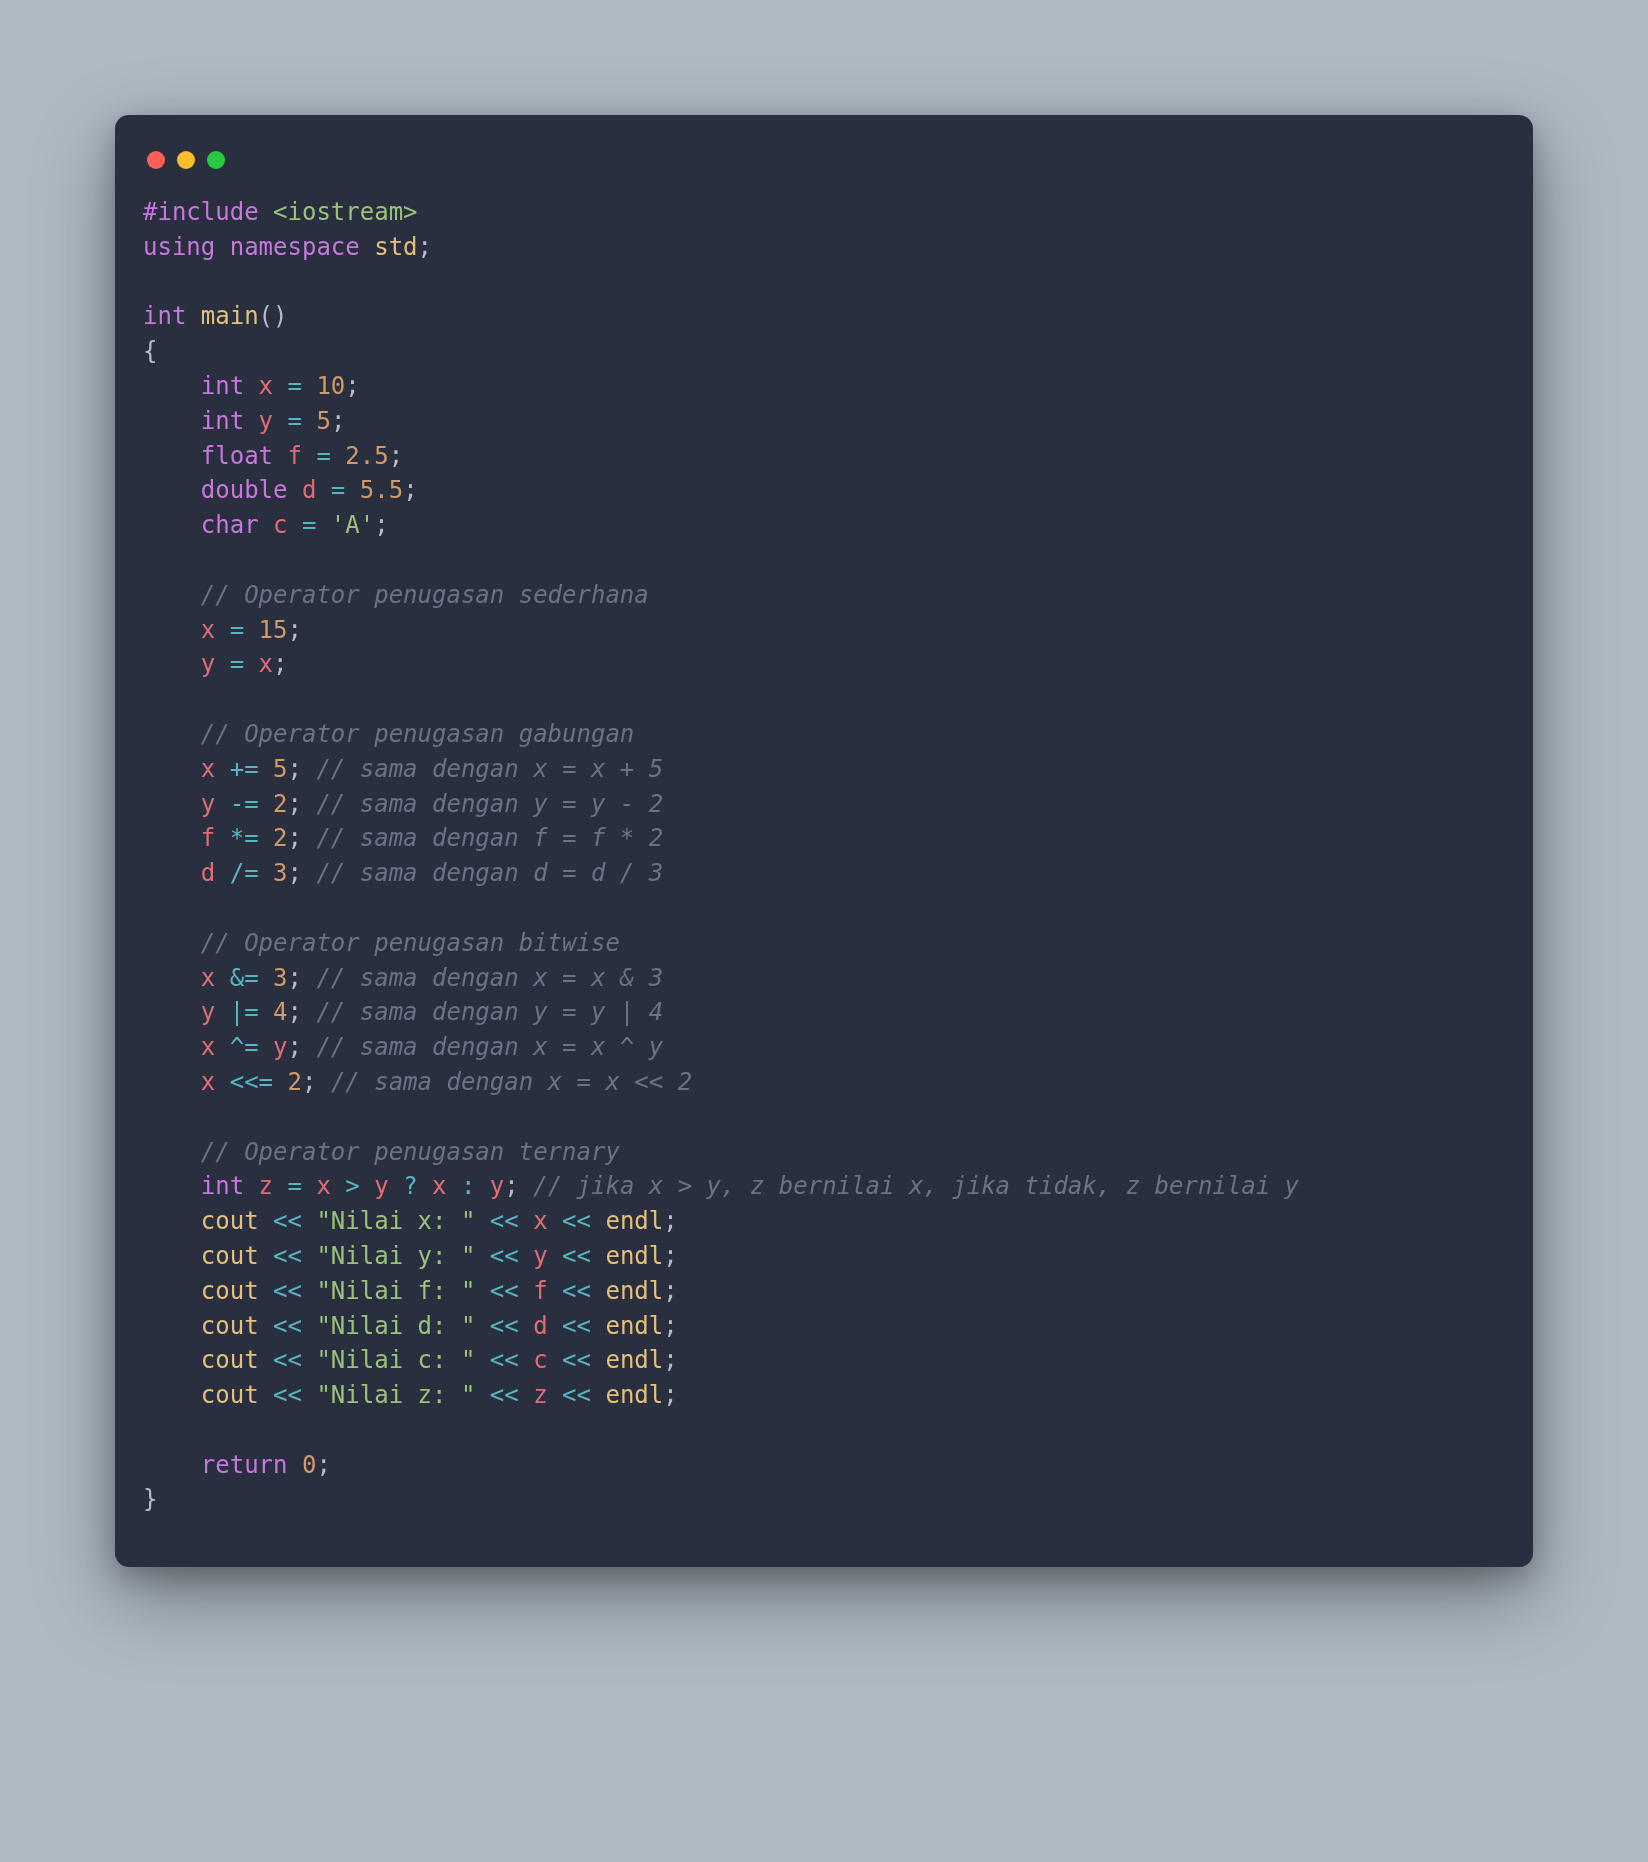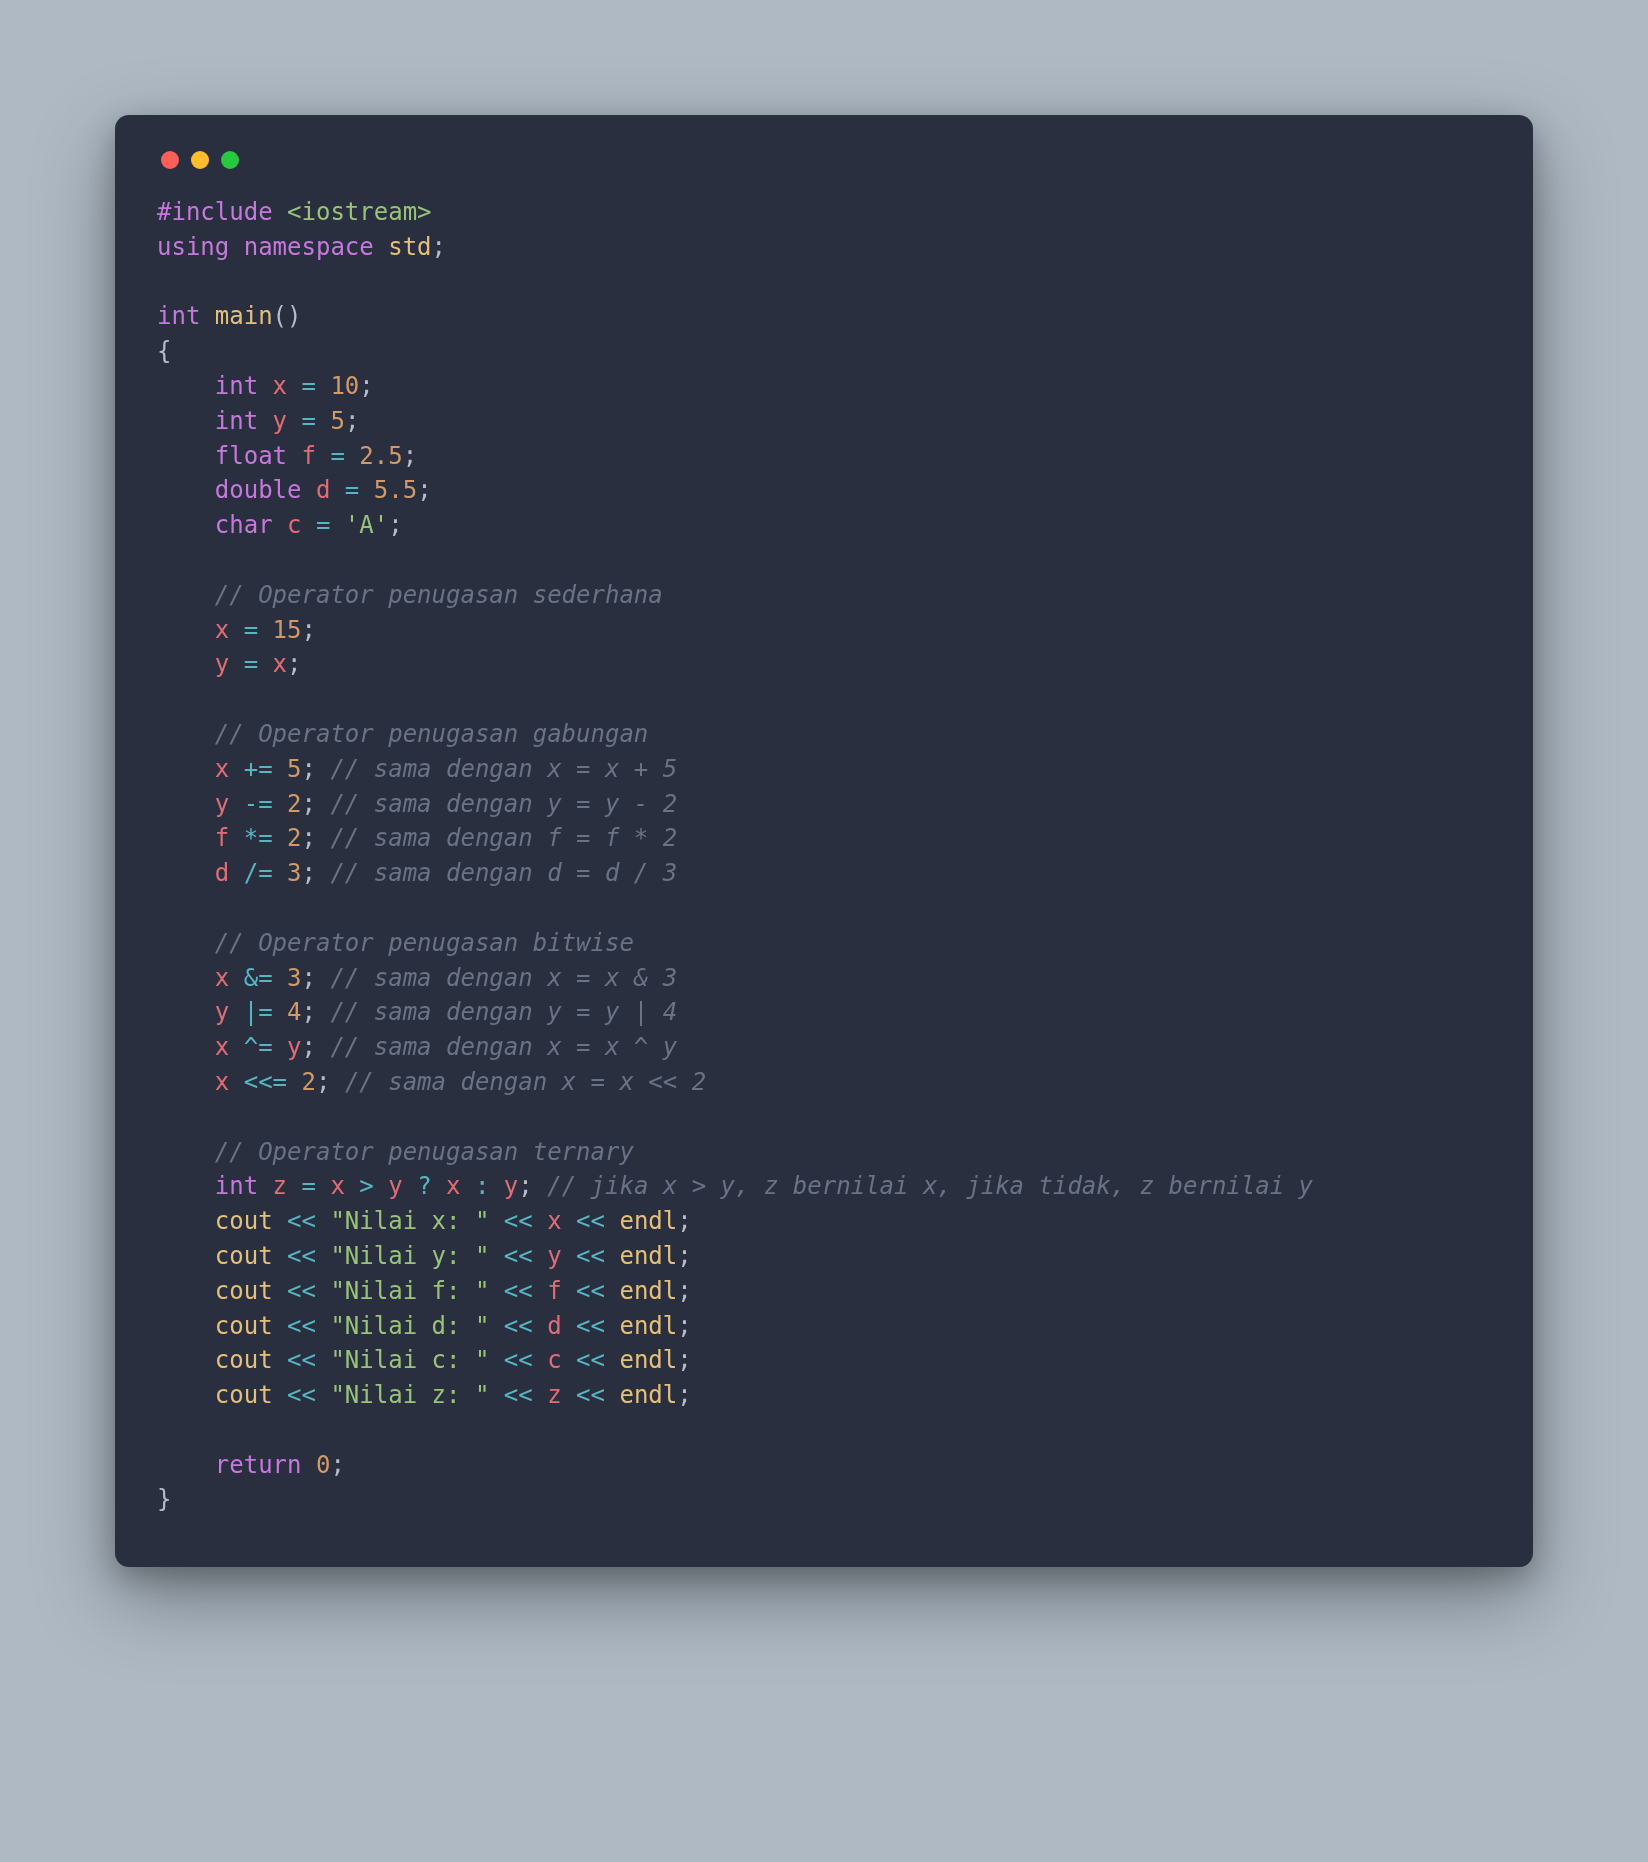--- a/index.html
+++ b/index.html
@@ -7,21 +7,21 @@
     background: #aeb9c4;
     width: 1648px;
     height: 1862px;
     padding: 115px;
     font-family: "SF Mono", "Menlo", "Monaco", "Consolas", monospace;
   }
   .window {
     background: #2a2f40;
     border-radius: 14px;
     box-shadow: 0 30px 80px rgba(0,0,0,0.35), 0 10px 30px rgba(0,0,0,0.25);
-    padding: 30px 30px 50px 42px;
+    padding: 30px 30px 50px 28px;
     width: 100%;
     position: relative;
   }
   .titlebar {
     display: flex;
     gap: 12px;
     padding: 6px 4px 26px 4px;
   }
   .dot {
     width: 18px;

